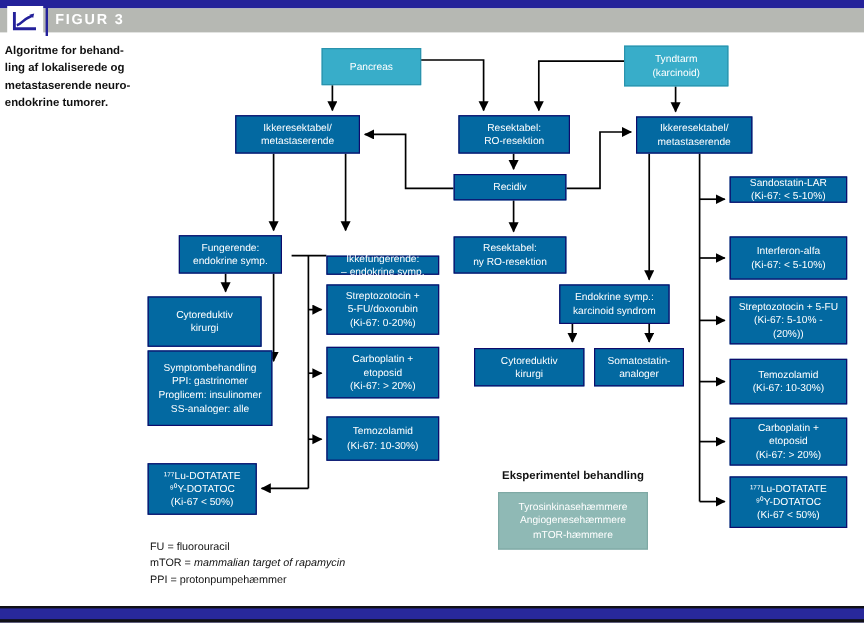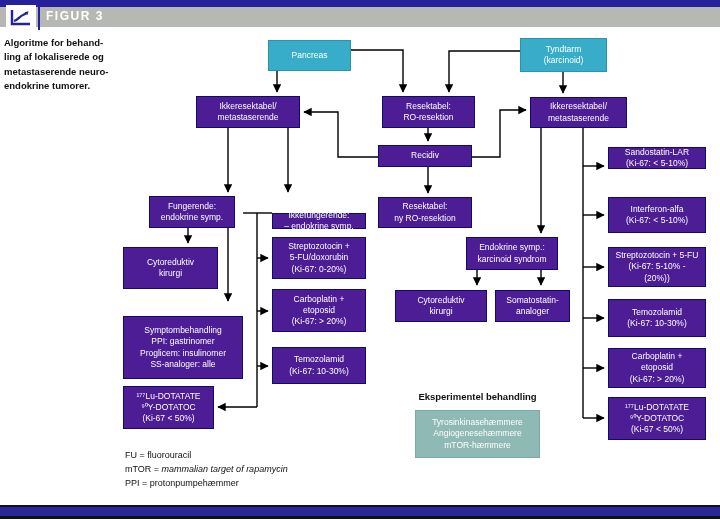--- a/index.html
+++ b/index.html
@@ -13,21 +13,21 @@
   .icon-divider{position:absolute;left:38px;top:5px;width:2px;height:25px;background:#24219a;}
   .figure-tag{position:absolute;left:46px;top:9px;color:#ffffff;font-weight:bold;
               font-size:12px;letter-spacing:1.5px;}
   
   .intro{position:absolute;left:4px;top:36px;width:108px;font-size:9.5px;font-weight:bold;
          color:#111;line-height:1.5;white-space:pre-line;}
   
   .node{position:absolute;box-sizing:border-box;display:flex;align-items:center;
         justify-content:center;text-align:center;color:#ffffff;font-size:8.5px;
         line-height:1.3;white-space:pre-line;padding:2px 3px;}
-  .navy{background:#4c1d95;border:1px solid #0e0b6b;}
+  .navy{background:#0369a1;border:1px solid #0e0b6b;}
   .teal{background:#38adc9;border:1px solid #2a93ad;}
   .sage{background:#8fb9b5;border:1px solid #7fa9a5;}
   .exp-heading{position:absolute;left:410px;top:391px;width:135px;text-align:center;
                color:#111;font-size:9.5px;font-weight:bold;}
   
   .footnotes{position:absolute;left:125px;top:449px;font-size:9px;color:#111;line-height:1.55;}
   .footnotes .it{font-style:italic;}
   
   .bottom-bar{position:absolute;left:0;top:505px;width:720px;height:14px;background:#28289b;
               border-top:2px solid #101016;border-bottom:3px solid #101016;box-sizing:border-box;}
@@ -116,21 +116,21 @@
   <div class="node navy" style="left:123px;top:247px;width:95px;height:42px;">Cytoreduktiv
 kirurgi</div>
   <div class="node navy" style="left:272px;top:237px;width:94px;height:42px;">Streptozotocin +
 5-FU/doxorubin
 (Ki-67: 0-20%)</div>
   <div class="node navy" style="left:272px;top:289px;width:94px;height:43px;">Carboplatin +
 etoposid
 (Ki-67: &gt; 20%)</div>
   <div class="node navy" style="left:272px;top:347px;width:94px;height:37px;">Temozolamid
 (Ki-67: 10-30%)</div>
-  <div class="node navy" style="left:123px;top:316px;width:120px;height:63px;">Symptombehandling
+  <div class="node navy" style="left:123px;top:292px;width:104px;height:63px;">Symptombehandling
 PPI: gastrinomer
 Proglicem: insulinomer
 SS-analoger: alle</div>
   <div class="node navy" style="left:123px;top:386px;width:91px;height:43px;">¹⁷⁷Lu-DOTATATE
 ⁹⁰Y-DOTATOC
 (Ki-67 &lt; 50%)</div>
 
   <div class="node navy" style="left:466px;top:237px;width:92px;height:33px;">Endokrine symp.:
 karcinoid syndrom</div>
   <div class="node navy" style="left:395px;top:290px;width:92px;height:32px;">Cytoreduktiv

